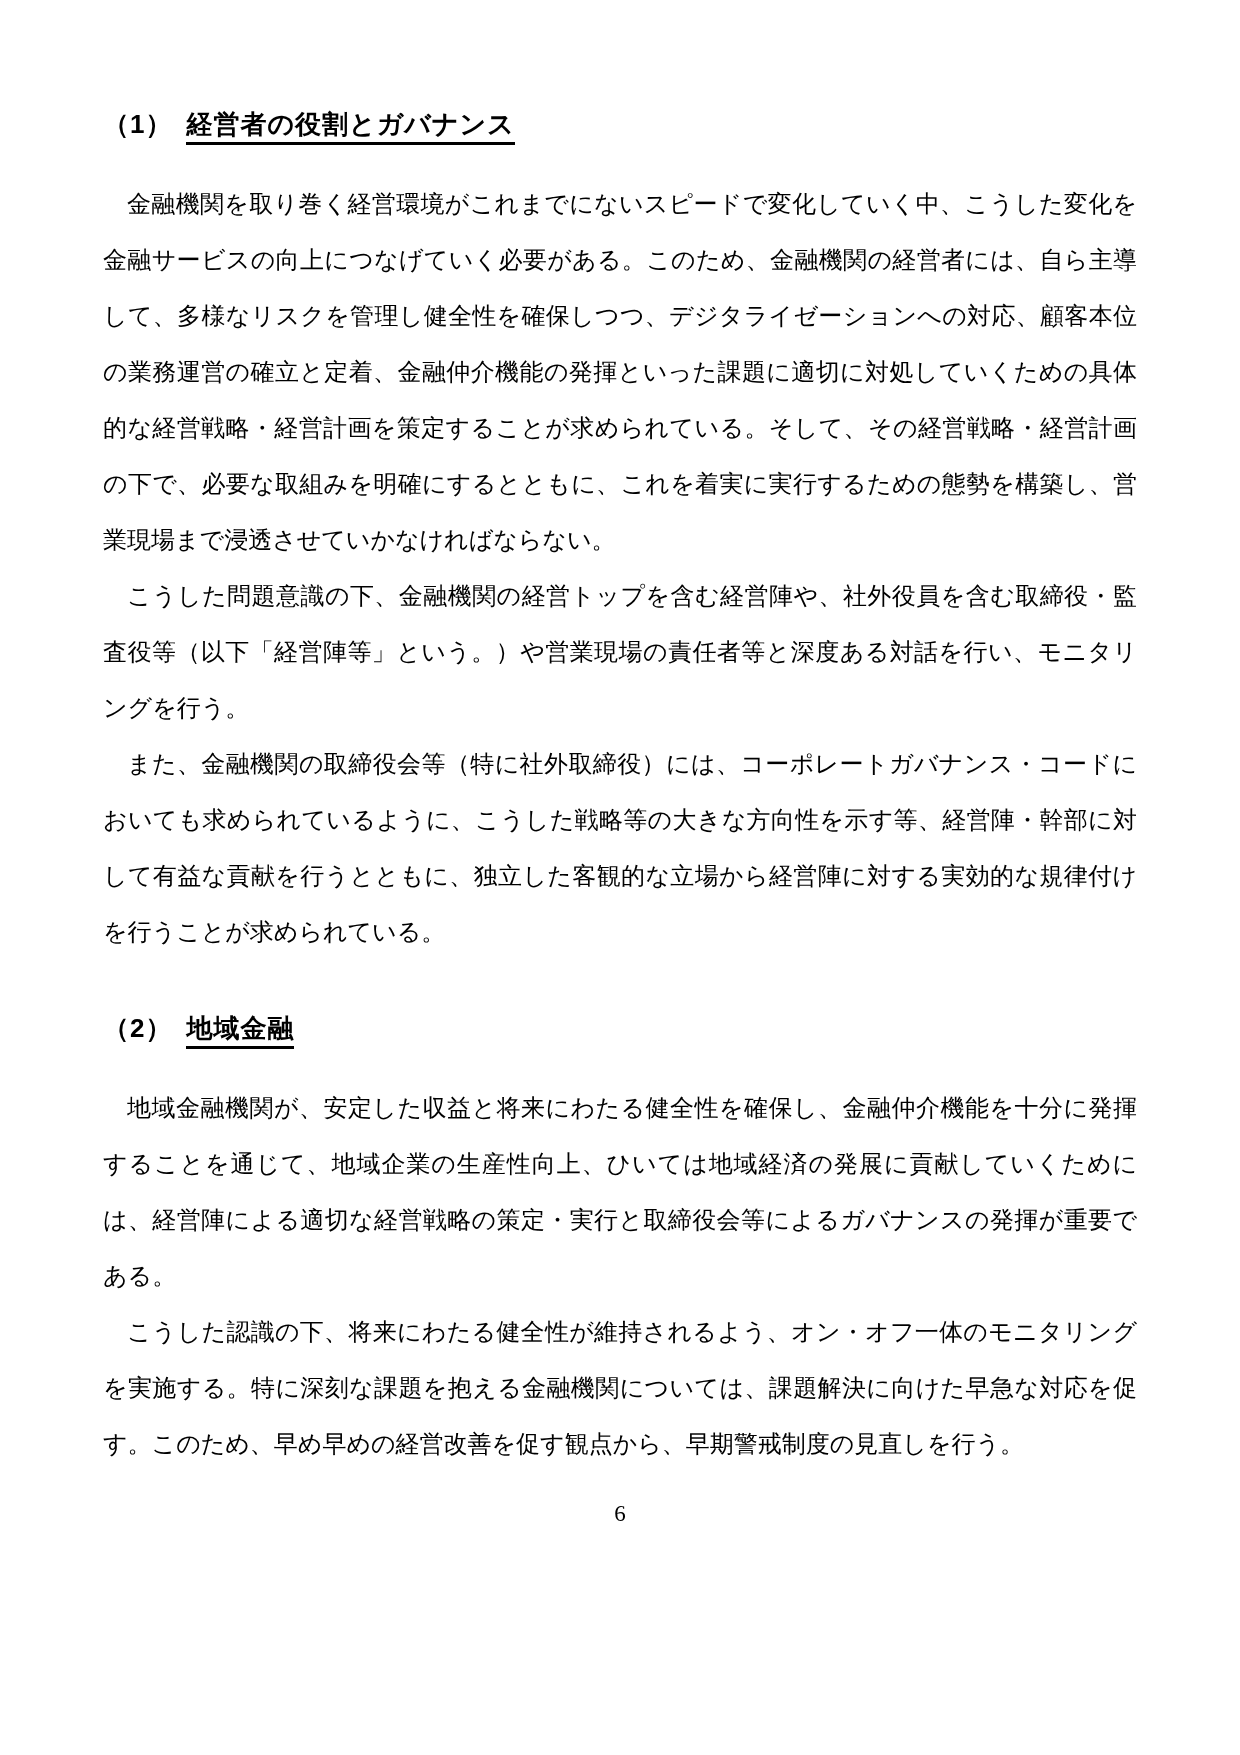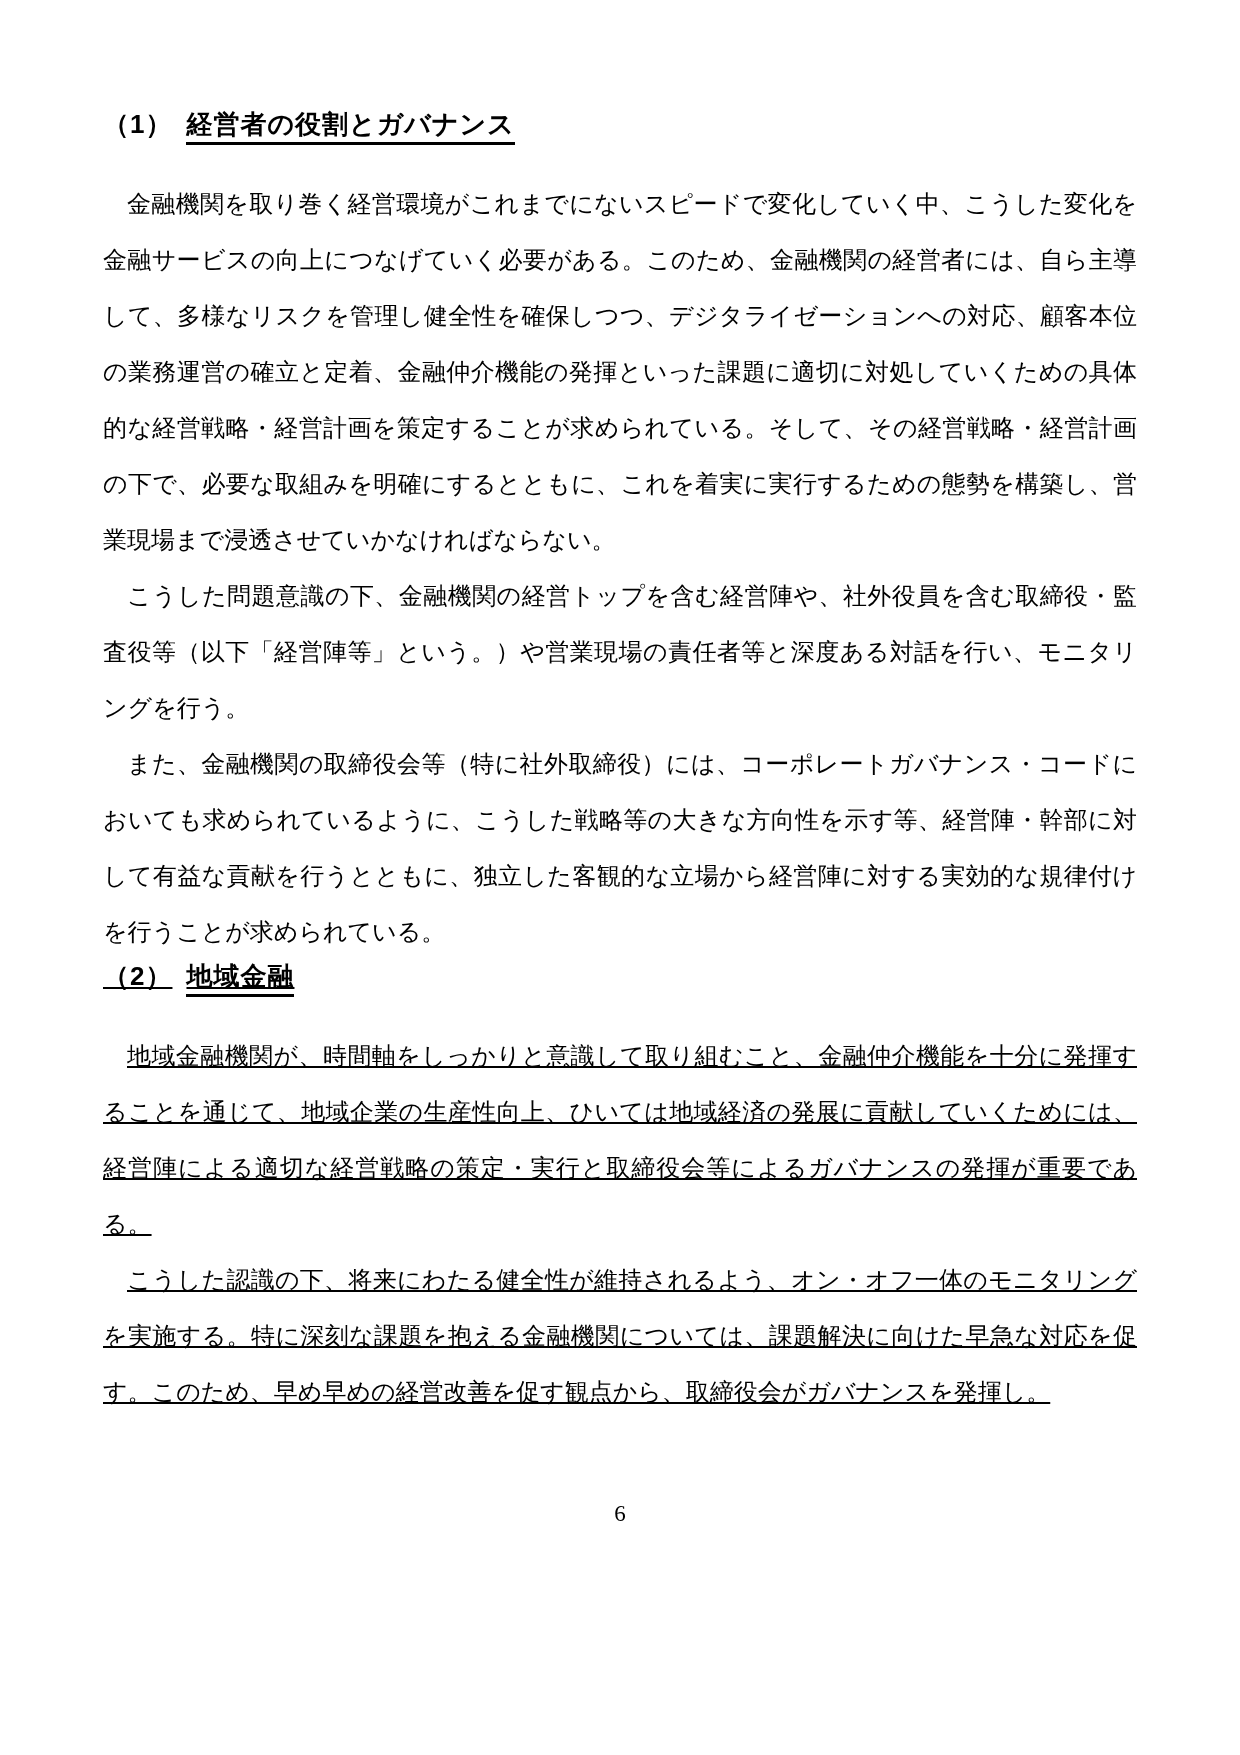--- a/index.html
+++ b/index.html
@@ -30,21 +30,21 @@
     letter-spacing: 1px;
   }
   .heading .num {
     margin-right: 14px;
   }
   .heading .title {
     border-bottom: 3px solid #000;
     padding-bottom: 3px;
   }
   .section-2 {
-    text-decoration: underline;
+    margin-top: 52px;
   }
   .para {
     font-size: 24px;
     line-height: 56px;
     margin: 0;
     text-indent: 1em;
     text-align: justify;
     text-justify: inter-ideograph;
   }
   .footer {
@@ -70,20 +70,20 @@
       </h2>
       <p class="para">金融機関を取り巻く経営環境がこれまでにないスピードで変化していく中、こうした変化を金融サービスの向上につなげていく必要がある。このため、金融機関の経営者には、自ら主導して、多様なリスクを管理し健全性を確保しつつ、デジタライゼーションへの対応、顧客本位の業務運営の確立と定着、金融仲介機能の発揮といった課題に適切に対処していくための具体的な経営戦略・経営計画を策定することが求められている。そして、その経営戦略・経営計画の下で、必要な取組みを明確にするとともに、これを着実に実行するための態勢を構築し、営業現場まで浸透させていかなければならない。</p>
       <p class="para">こうした問題意識の下、金融機関の経営トップを含む経営陣や、社外役員を含む取締役・監査役等（以下「経営陣等」という。）や営業現場の責任者等と深度ある対話を行い、モニタリングを行う。</p>
       <p class="para">また、金融機関の取締役会等（特に社外取締役）には、コーポレートガバナンス・コードにおいても求められているように、こうした戦略等の大きな方向性を示す等、経営陣・幹部に対して有益な貢献を行うとともに、独立した客観的な立場から経営陣に対する実効的な規律付けを行うことが求められている。</p>
     </div>
 
     <div class="section section-2">
       <h2 class="heading">
         <span class="num">（2）</span><span class="title">地域金融</span>
       </h2>
-      <p class="para">地域金融機関が、時間軸をしっかりと意識して取り組むこと、金融仲介機能を十分に発揮することを通じて、地域企業の生産性向上、ひいては地域経済の発展に貢献していくためには、経営陣による適切な経営戦略の策定・実行と取締役会等によるガバナンスの発揮が重要である。</p>
-      <p class="para">こうした認識の下、将来にわたる健全性が維持されるよう、オン・オフ一体のモニタリングを実施する。特に深刻な課題を抱える金融機関については、課題解決に向けた早急な対応を促す。このため、早め早めの経営改善を促す観点から、取締役会がガバナンスを発揮し。</p>
+      <p class="para">地域金融機関が、安定した収益と将来にわたる健全性を確保し、金融仲介機能を十分に発揮することを通じて、地域企業の生産性向上、ひいては地域経済の発展に貢献していくためには、経営陣による適切な経営戦略の策定・実行と取締役会等によるガバナンスの発揮が重要である。</p>
+      <p class="para">こうした認識の下、将来にわたる健全性が維持されるよう、オン・オフ一体のモニタリングを実施する。特に深刻な課題を抱える金融機関については、課題解決に向けた早急な対応を促す。このため、早め早めの経営改善を促す観点から、早期警戒制度の見直しを行う。</p>
     </div>
 
   </div>
 
   <div class="footer">6</div>
 </div>
 
 </body></html>

